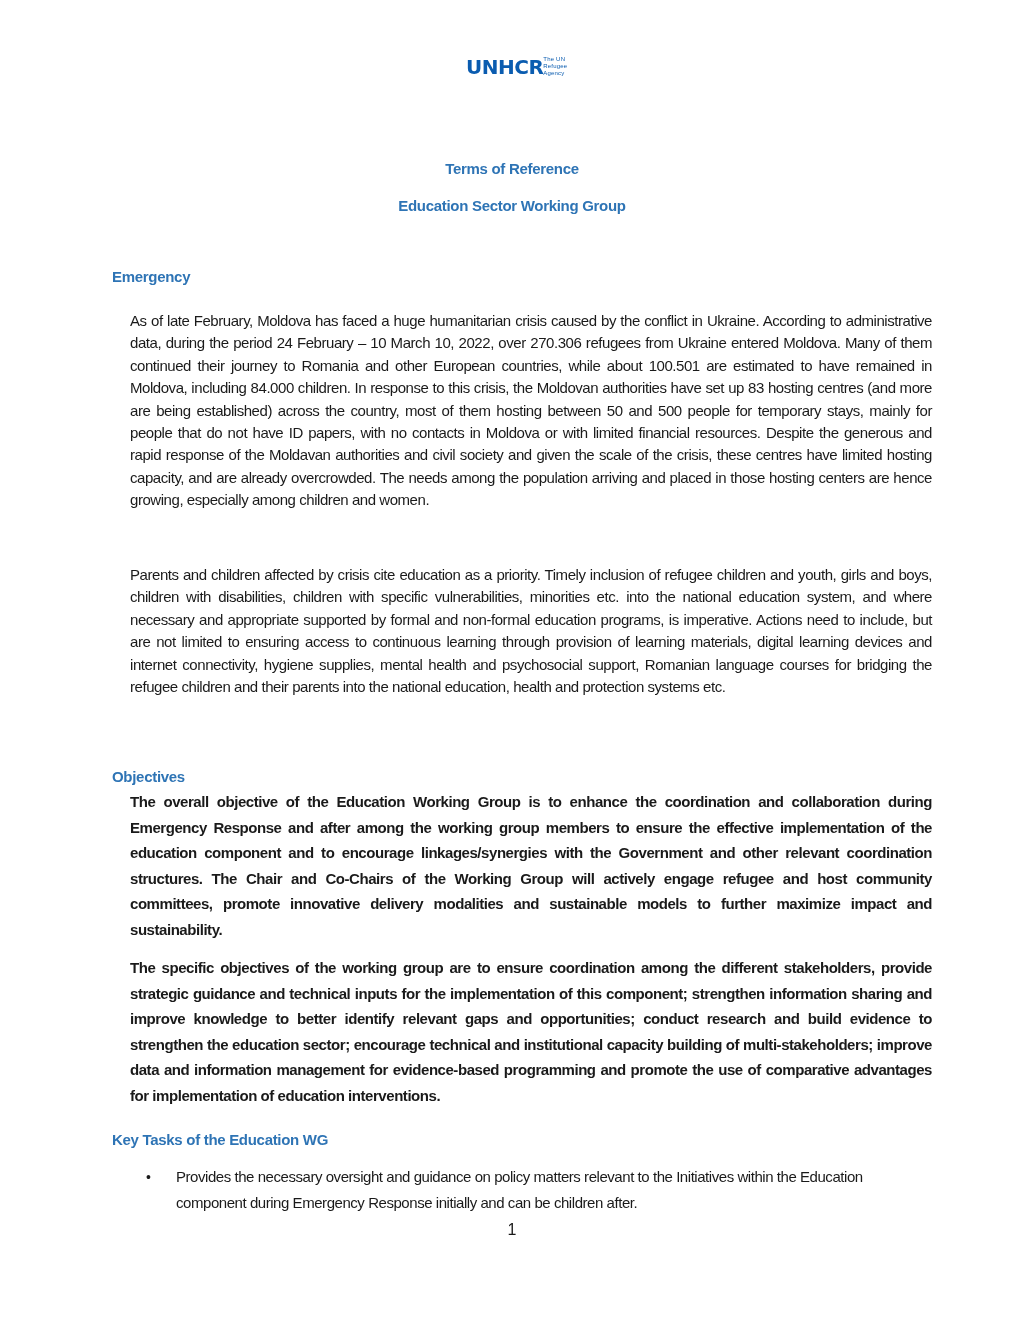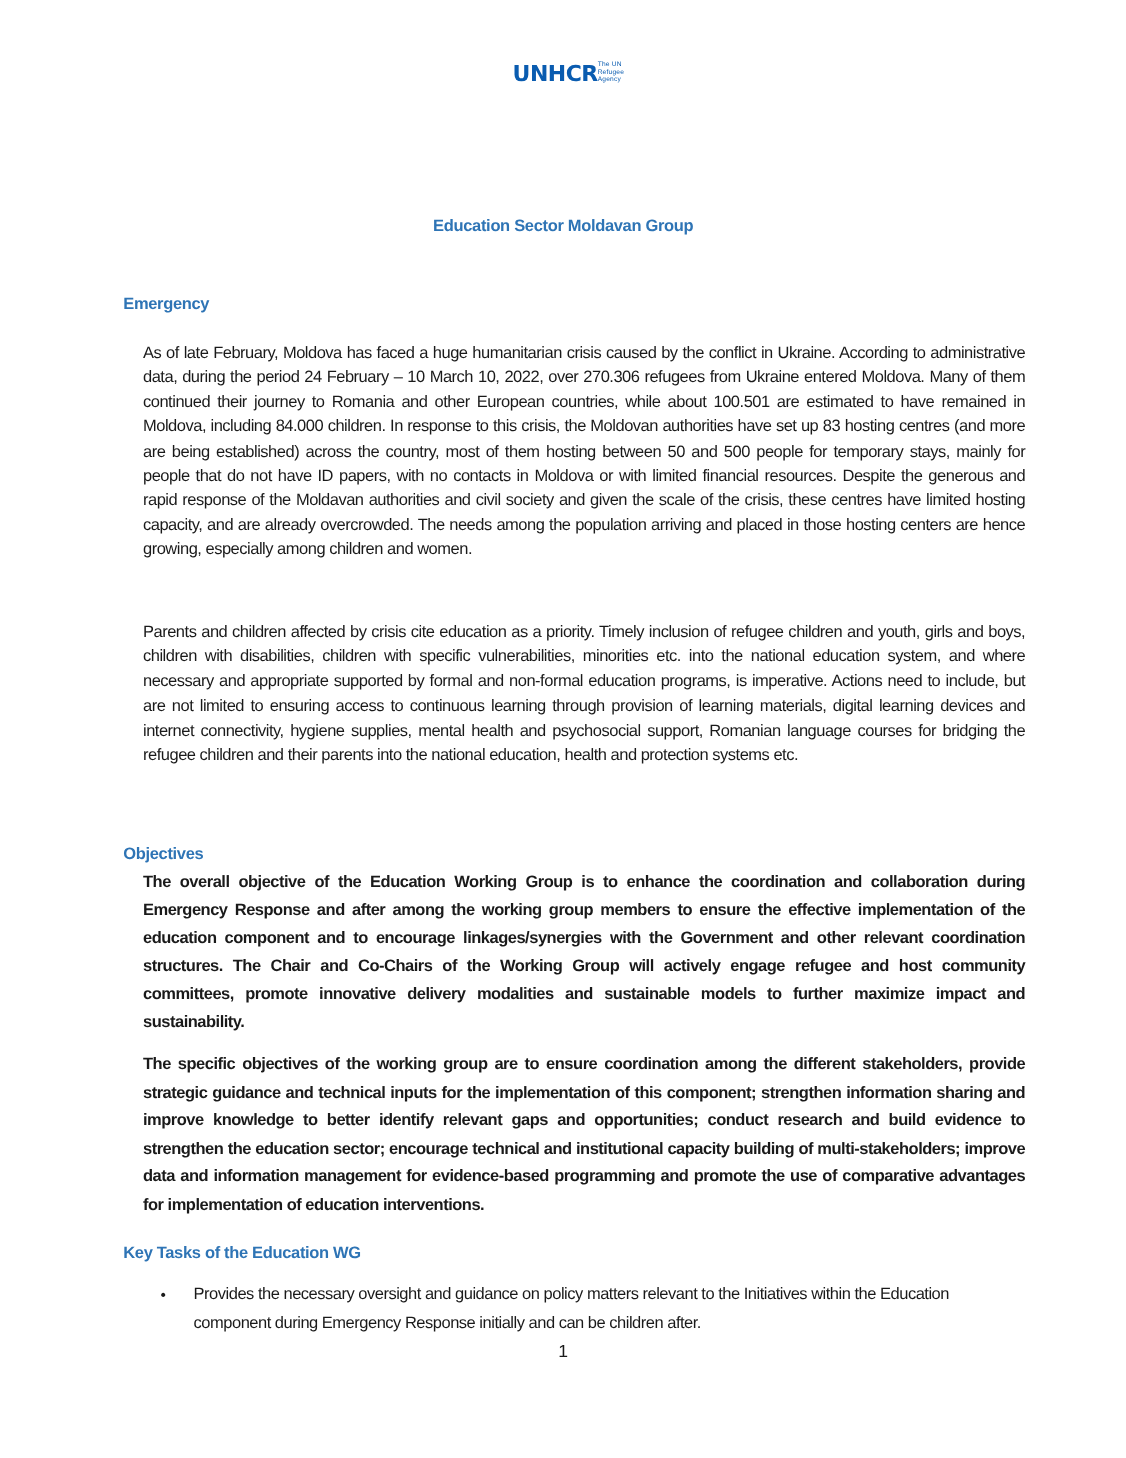--- a/index.html
+++ b/index.html
@@ -83,21 +83,22 @@
         <circle cx="34" cy="18" r="3.2"></circle>
         <path d="M30 23 L38 23 L37 33 L36 40 L32 40 L31 33 Z"></path>
         <path d="M25 24 L28 24 L28 40 L25 40 Z"></path>
         <path d="M40 24 L43 24 L43 40 L40 40 Z"></path>
       </g>
     </svg>
     <div class="logo-word">UNHCR</div>
     <div class="logo-tag">The UN Refugee Agency</div>
   </div>
 
-  <div class="title" style="top:197px;">Education Sector Moldavan Group</div>
+  <div class="title" style="top:160px;">Terms of Reference</div>
+  <div class="title" style="top:197px;">Education Sector Working Group</div>
 
   <div class="heading" style="top:268px;">Emergency</div>
   <p class="para tight" style="top:292px;">As of late February, Moldova has faced a huge humanitarian crisis caused by the conflict in Ukraine. According to administrative data, during the period 24 February – 10 March 10, 2022, over 270.306 refugees from Ukraine entered Moldova. Many of them continued their journey to Romania and other European countries, while about 100.501 are estimated to have remained in Moldova, including 84.000 children. In response to this crisis, the Moldovan authorities have set up 83 hosting centres (and more are being established) across the country, most of them hosting between 50 and 500 people for temporary stays, mainly for people that do not have ID papers, with no contacts in Moldova or with limited financial resources. Despite the generous and rapid response of the Moldavan authorities and civil society and given the scale of the crisis, these centres have limited hosting capacity, and are already overcrowded. The needs among the population arriving and placed in those hosting centers are hence growing, especially among children and women.</p>
   <p class="para tight" style="top:546px;">Parents and children affected by crisis cite education as a priority. Timely inclusion of refugee children and youth, girls and boys, children with disabilities, children with specific vulnerabilities, minorities etc. into the national education system, and where necessary and appropriate supported by formal and non-formal education programs, is imperative. Actions need to include, but are not limited to ensuring access to continuous learning through provision of learning materials, digital learning devices and internet connectivity, hygiene supplies, mental health and psychosocial support, Romanian language courses for bridging the refugee children and their parents into the national education, health and protection systems etc.</p>
 
   <div class="heading" style="top:768px;">Objectives</div>
   <p class="para loose" style="top:771px;">The overall objective of the Education Working Group is to enhance the coordination and collaboration during Emergency Response and after among the working group members to ensure the effective implementation of the education component and to encourage linkages/synergies with the Government and other relevant coordination structures. The Chair and Co-Chairs of the Working Group will actively engage refugee and host community committees, promote innovative delivery modalities and sustainable models to further maximize impact and sustainability.</p>
   <p class="para loose" style="top:937px;">The specific objectives of the working group are to ensure coordination among the different stakeholders, provide strategic guidance and technical inputs for the implementation of this component; strengthen information sharing and improve knowledge to better identify relevant gaps and opportunities; conduct research and build evidence to strengthen the education sector; encourage technical and institutional capacity building of multi-stakeholders; improve data and information management for evidence-based programming and promote the use of comparative advantages for implementation of education interventions.</p>
 
   <div class="heading" style="top:1131px;text-align:center;">Key Tasks of the Education WG</div>

